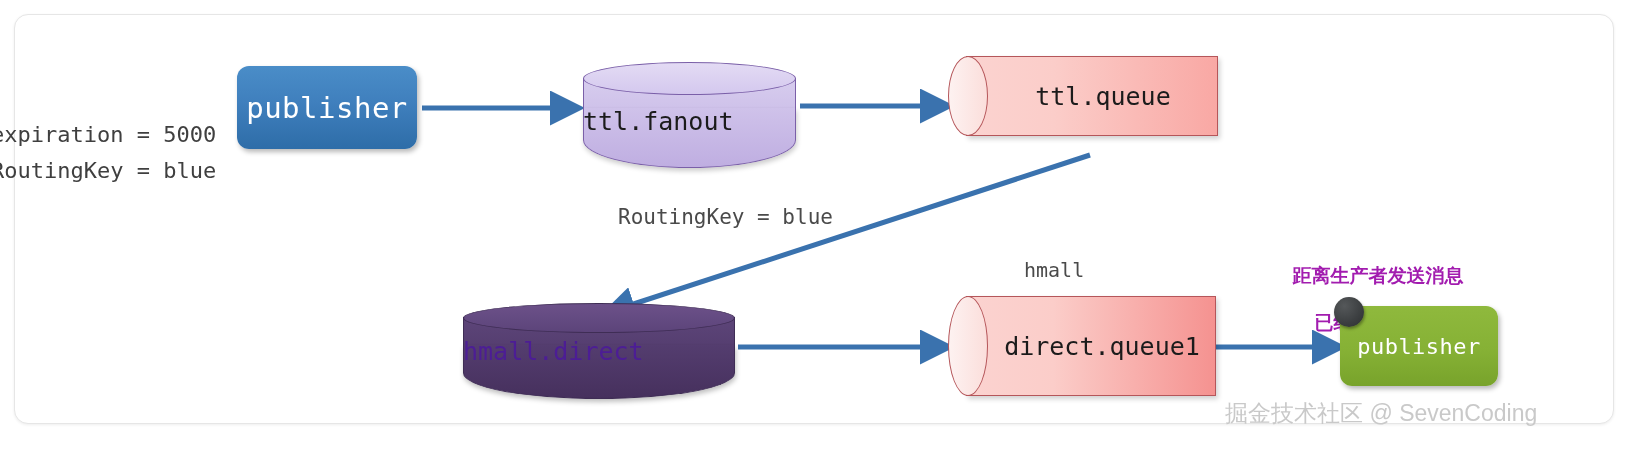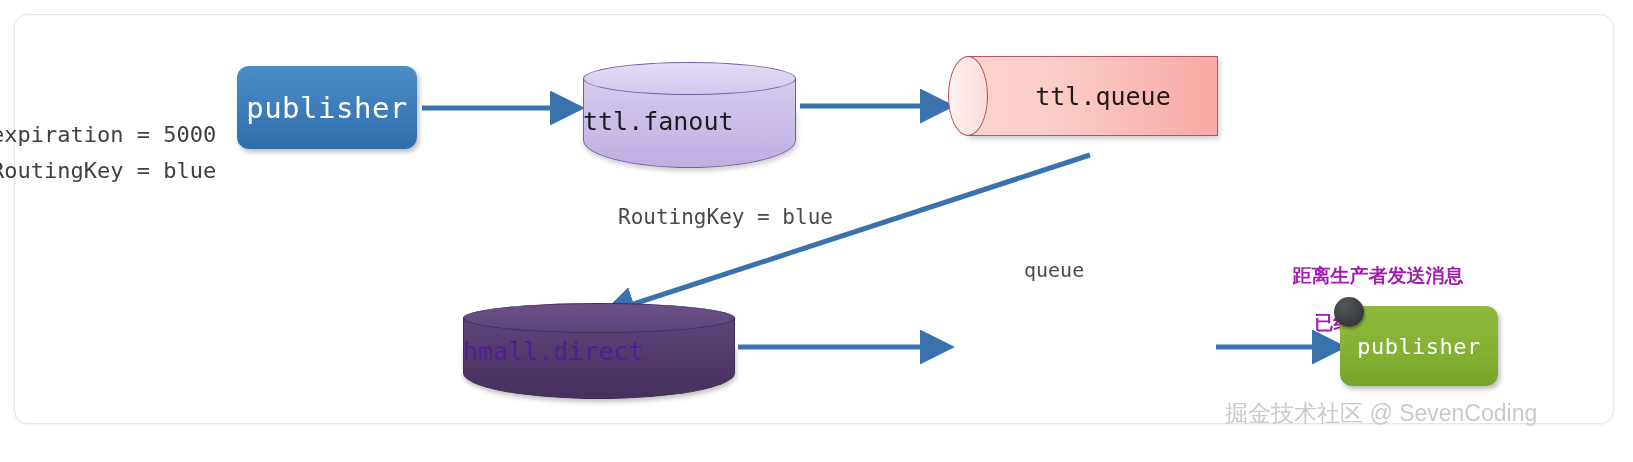--- a/index.html
+++ b/index.html
@@ -210,36 +210,47 @@
                 border-right:1.5px solid #b5565a;
                 box-shadow:2px 3px 5px rgba(0,0,0,0.18);"></div>
     <div class="cap" style="left:0px; width:40px;
                 background:linear-gradient(90deg,#fdf2f1 0%,#fbdedb 100%);
                 border:1.5px solid #b5565a;"></div>
     <div class="lbl" style="left:40px; width:230px;">ttl.queue</div>
   </div>
 
   <div class="txt edge" style="left:618px; top:205px;">RoutingKey = blue</div>
 
-  <div class="txt small" style="left:1024px; top:258px;">queue</div>
+  <div class="txt small" style="left:1024px; top:258px;">hmall</div>
 
   <div class="node vcyl" style="left:463px; top:303px; width:272px; height:84px;">
     <div class="body" style="top:14px; height:54px;
                 background:linear-gradient(180deg,#5d4579 0%,#553e70 55%,#4b3663 100%);
                 border-left:1.5px solid #3f2d55; border-right:1.5px solid #3f2d55;"></div>
     <div class="body" style="top:42px; height:54px; border-radius:0 0 50% 50%/0 0 26px 26px;
                 background:linear-gradient(180deg,#543d6f 0%,#46305d 100%);
                 border:1.5px solid #3f2d55; border-top:none;
                 box-shadow:1px 3px 5px rgba(0,0,0,0.25);"></div>
     <div class="top" style="top:0px; height:30px;
                 background:linear-gradient(180deg,#6c5189 0%,#5c447a 100%);
                 border:1.5px solid #3f2d55;"></div>
     <div class="lbl" style="top:34px; font-size:25px; color:#4c1d95;">hmall.direct</div>
   </div>
 
+  <div class="node hcyl" style="left:948px; top:296px; width:268px; height:100px;">
+    <div class="body" style="left:18px; width:250px;
+                background:linear-gradient(90deg,#fbd3d0 0%,#fbcdc9 35%,#f59290 100%);
+                border-top:1.5px solid #b5565a; border-bottom:1.5px solid #b5565a;
+                border-right:1.5px solid #b5565a;
+                box-shadow:2px 3px 5px rgba(0,0,0,0.18);"></div>
+    <div class="cap" style="left:0px; width:40px;
+                background:linear-gradient(90deg,#fdf2f1 0%,#fbdedb 100%);
+                border:1.5px solid #b5565a;"></div>
+    <div class="lbl" style="left:40px; width:228px;">direct.queue1</div>
+  </div>
 
   <div class="annot" style="left:1270px; top:240px; width:216px;">
     <span>距离生产者发送消息</span><br>
     <span>已经过去了5秒</span>
   </div>
 
   <div class="node rrect consumer" style="left:1340px; top:306px; width:158px; height:80px;">
     <span class="consumer-dot"></span>
     <span>publisher</span>
   </div>

